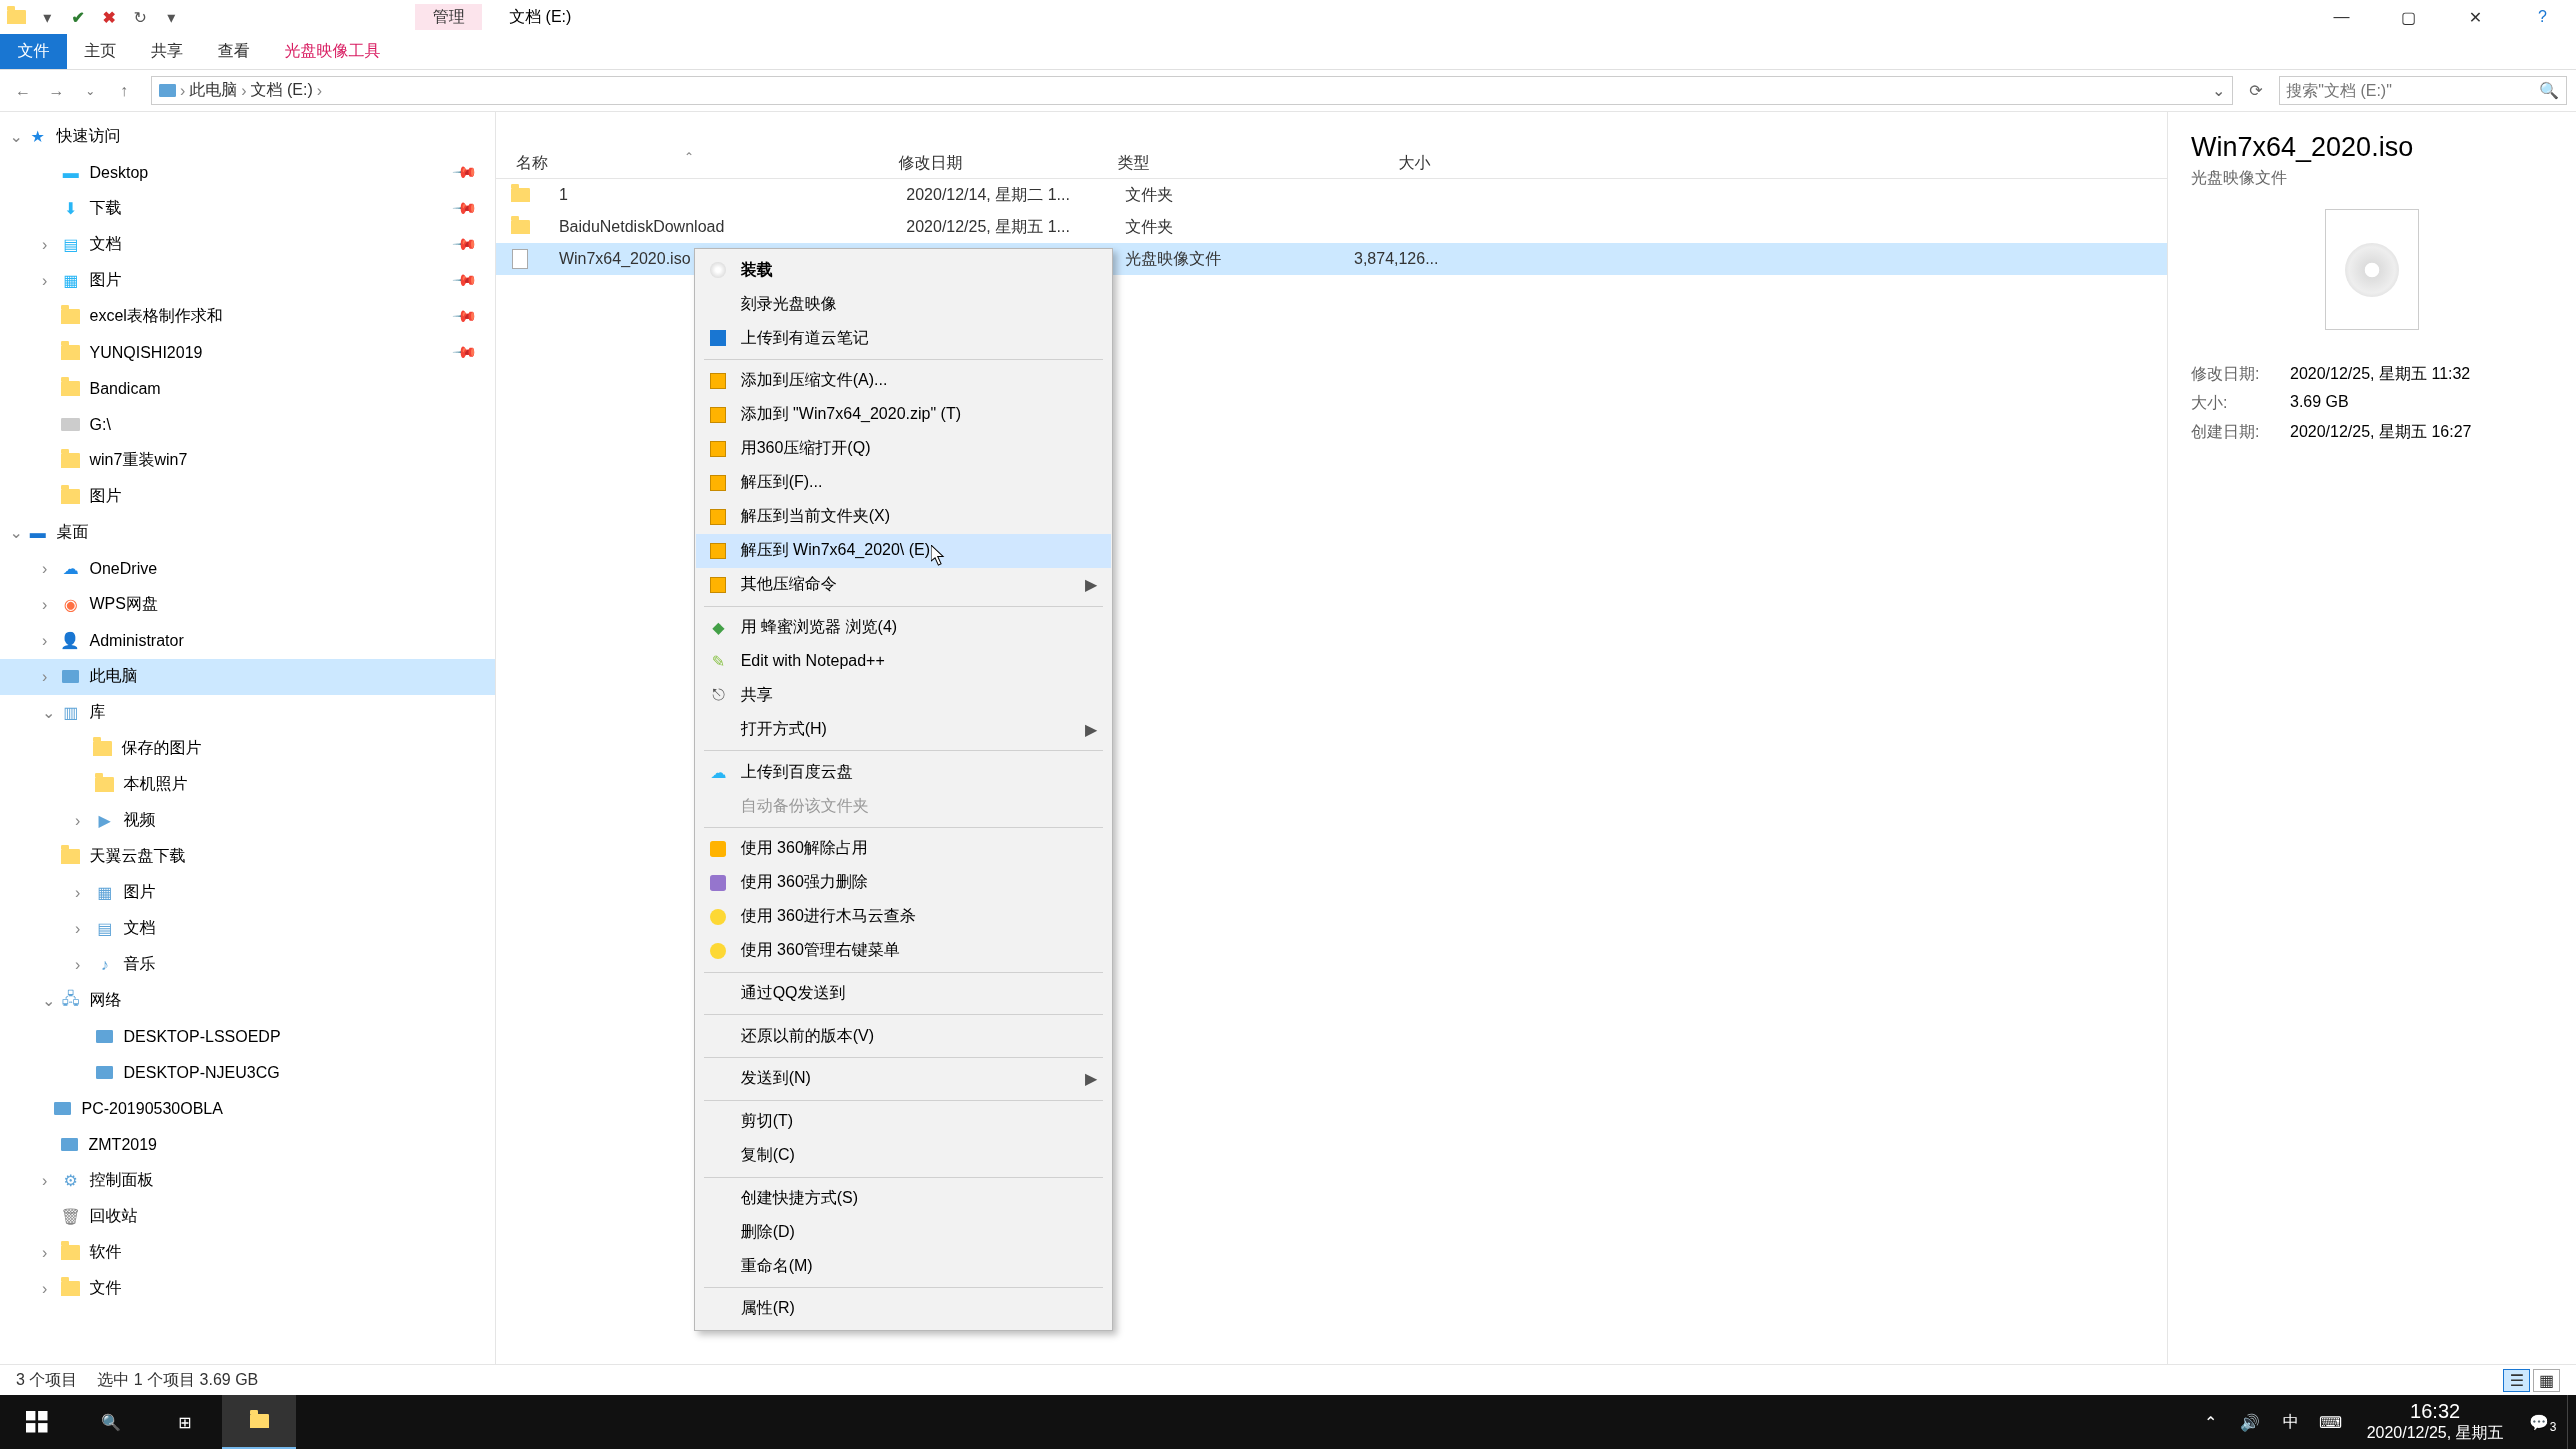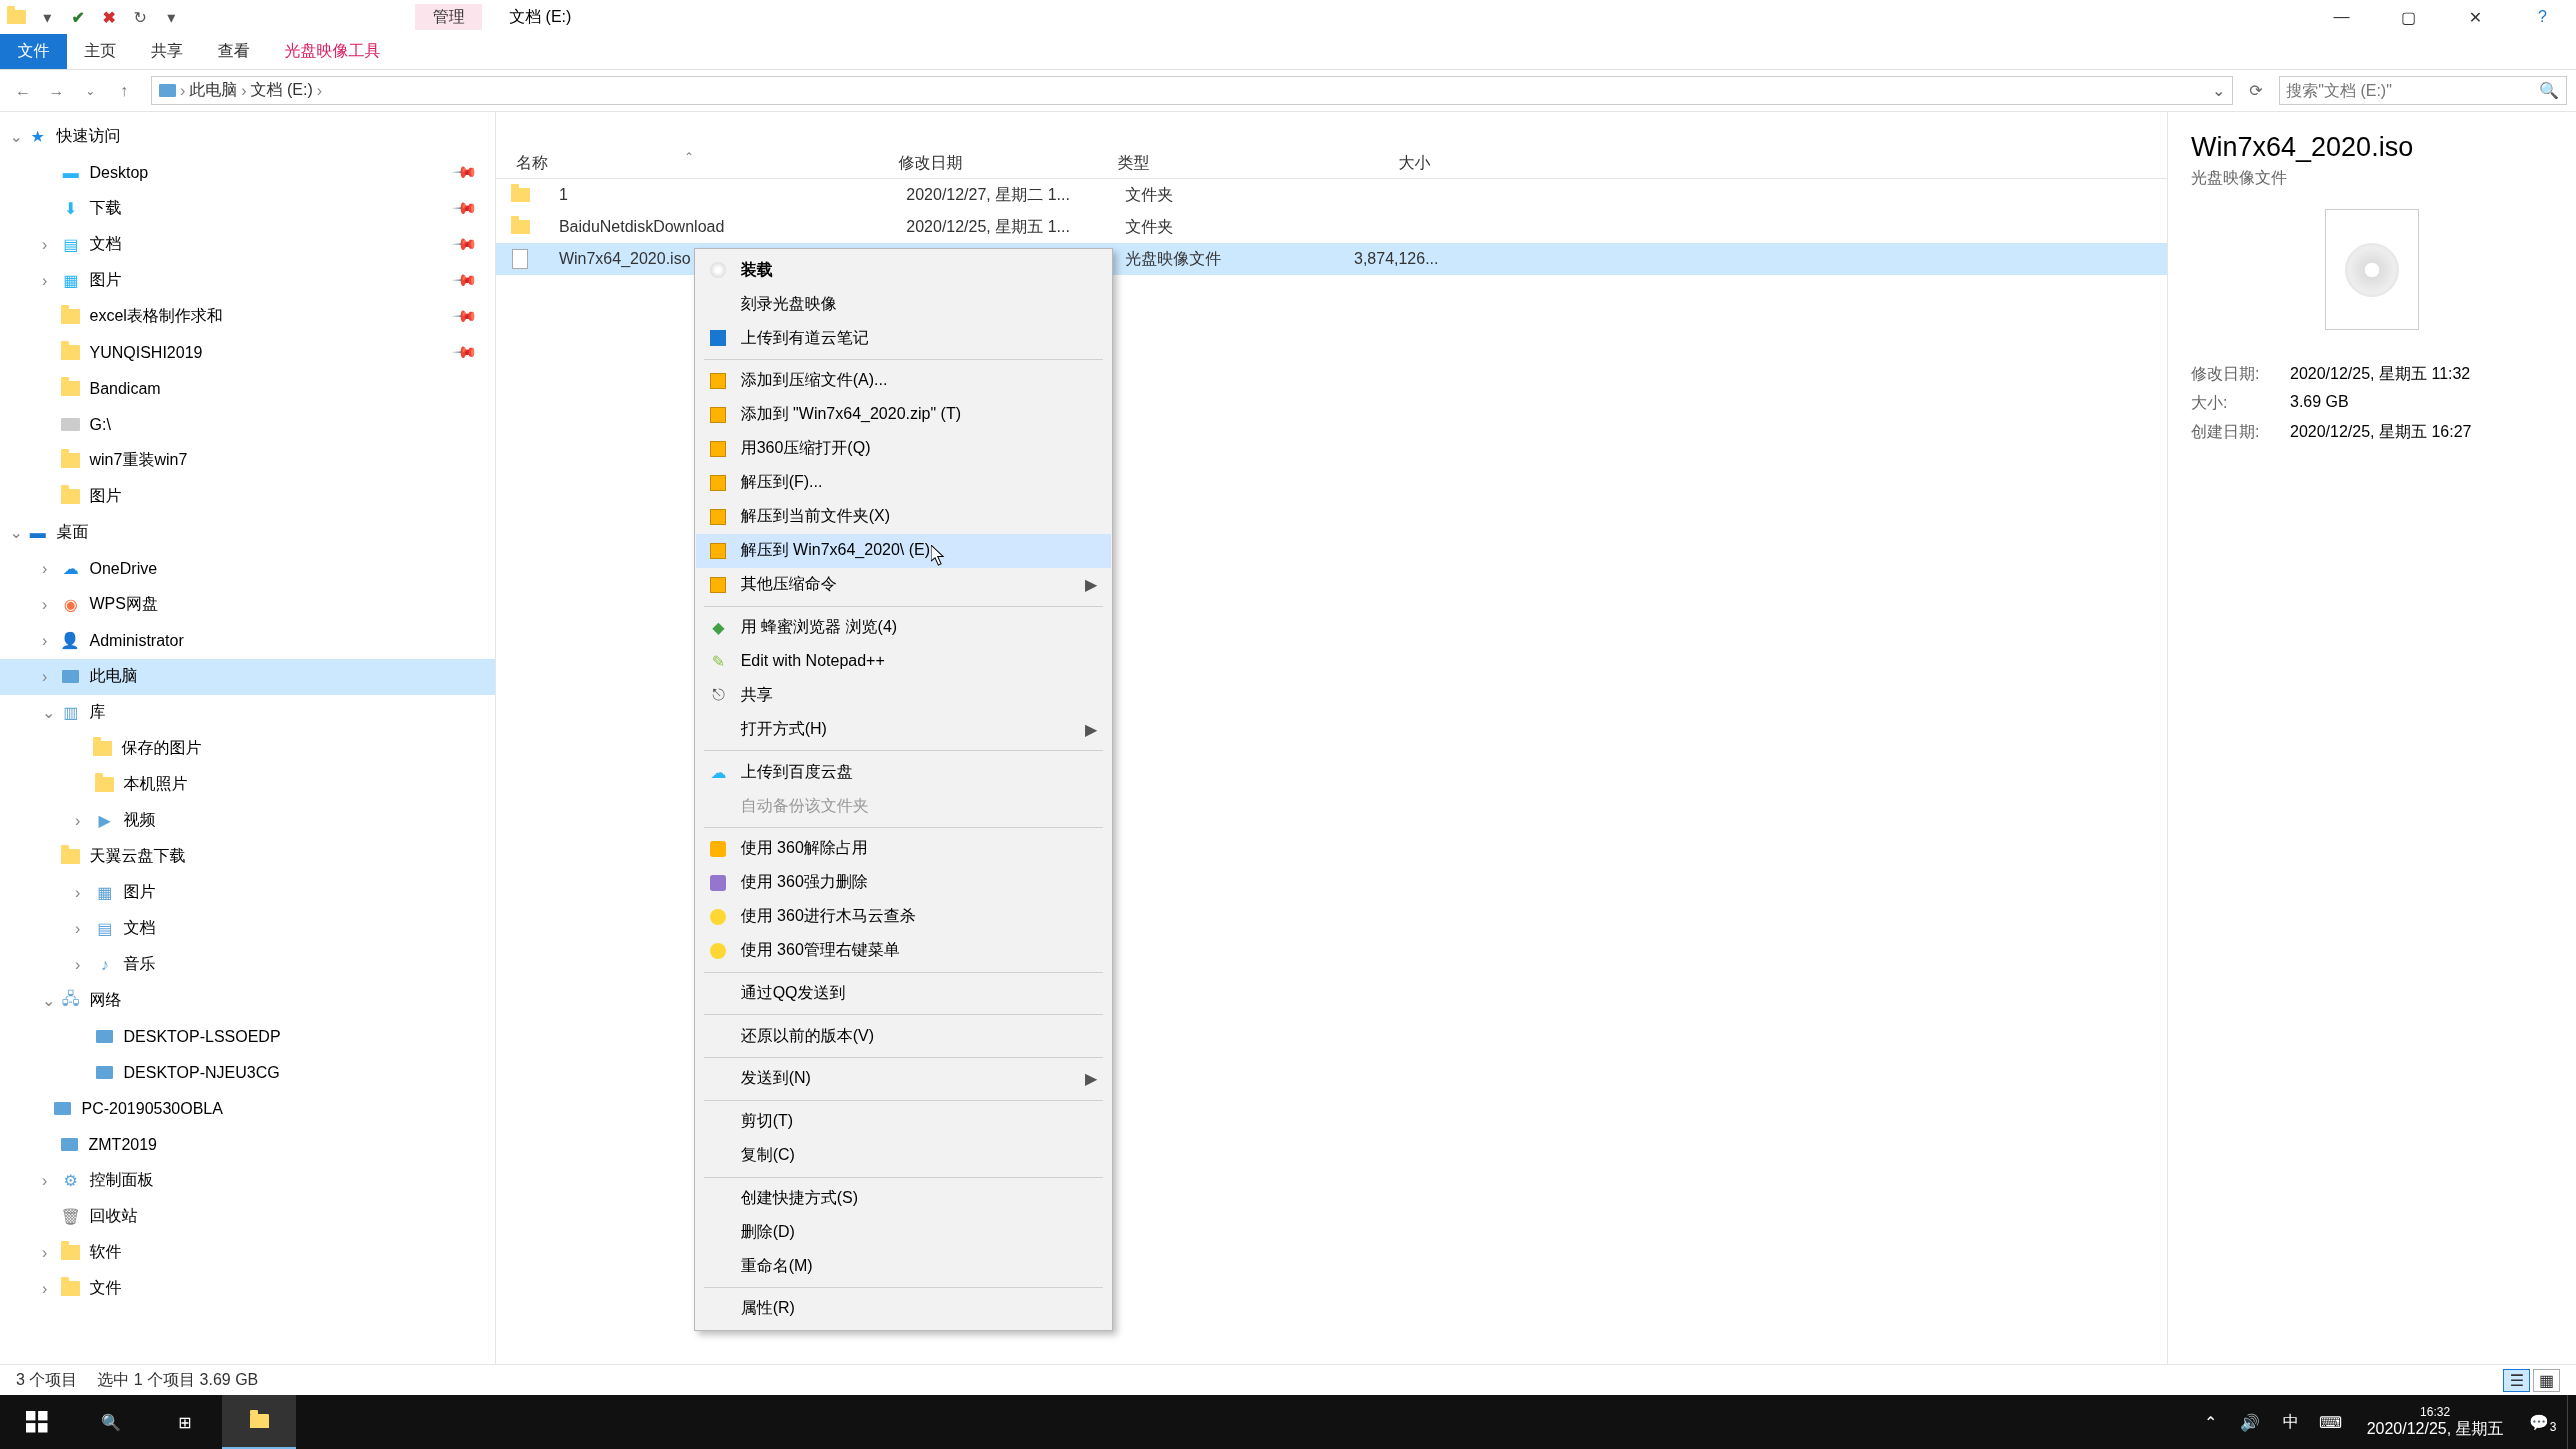--- a/index.html
+++ b/index.html
@@ -84,21 +84,21 @@
 .status .view-icons { margin-left: auto; display: flex; gap: 2.7px; }
 .view-ico { width: 27px; height: 23px; border: 0.7px solid #aaa; display: flex; align-items: center; justify-content: center; }
 .view-ico.active { background: #cce8ff; border-color: #1976d2; }
 
 
 .taskbar { position: absolute; bottom: 0; left: 0; right: 0; height: 54px; background: #111; display: flex; align-items: center; color: #fff; }
 .tb-btn { width: 74px; height: 54px; display: flex; align-items: center; justify-content: center; }
 .tb-btn.active { background: #333; border-bottom: 2.7px solid #76b9ed; }
 .tb-right { margin-left: auto; display: flex; align-items: center; height: 100%; }
 .tb-clock { text-align: center; padding: 0 16px; font-size: 14.8px; }
-.tb-clock .t { font-size: 12px; }
+.tb-clock .t { font-size: 20px; }
 .tb-not { width: 47px; height: 54px; display: flex; align-items: center; justify-content: center; }
 
 
 .folder-ico { width: 19px; height: 14.8px; background: #ffd96a; border-radius: 1.3px 1.3px 0 0; position: relative; }
 .folder-ico:before { content: ''; position: absolute; top: -4px; left: 0; width: 8px; height: 4px; background: #ffd96a; border-radius: 1.3px 1.3px 0 0; }
 .disk-ico { width: 19px; height: 13.4px; background: #ccc; border-radius: 1.3px; }
 .star-ico { color: #1e88e5; }
 .pc-ico { width: 17.4px; height: 13.4px; background: #5fa4d8; border-radius: 1.3px; }
 .cloud-ico { color: #1e88e5; }
 .file-page { width: 16px; height: 20px; background: #fff; border: 0.7px solid #aaa; position: relative; }
@@ -358,21 +358,21 @@
       <div class="col col-date">修改日期</div>
       <div class="col col-type">类型</div>
       <div class="col col-size">大小</div>
     </div>
     <div id="rows">
         <div class="list-row">
           <span class="file-ico">
             <span class="folder-ico"></span>
           </span>
           <div class="cell col-name" style="width:358px">1</div>
-          <div class="cell col-date">2020/12/27, 星期二 1...</div>
+          <div class="cell col-date">2020/12/14, 星期二 1...</div>
           <div class="cell col-type">文件夹</div>
           <div class="cell col-size"></div>
         </div>
         <div class="list-row">
           <span class="file-ico">
             <span class="folder-ico"></span>
           </span>
           <div class="cell col-name" style="width:358px">BaiduNetdiskDownload</div>
           <div class="cell col-date">2020/12/25, 星期五 1...</div>
           <div class="cell col-type">文件夹</div>

